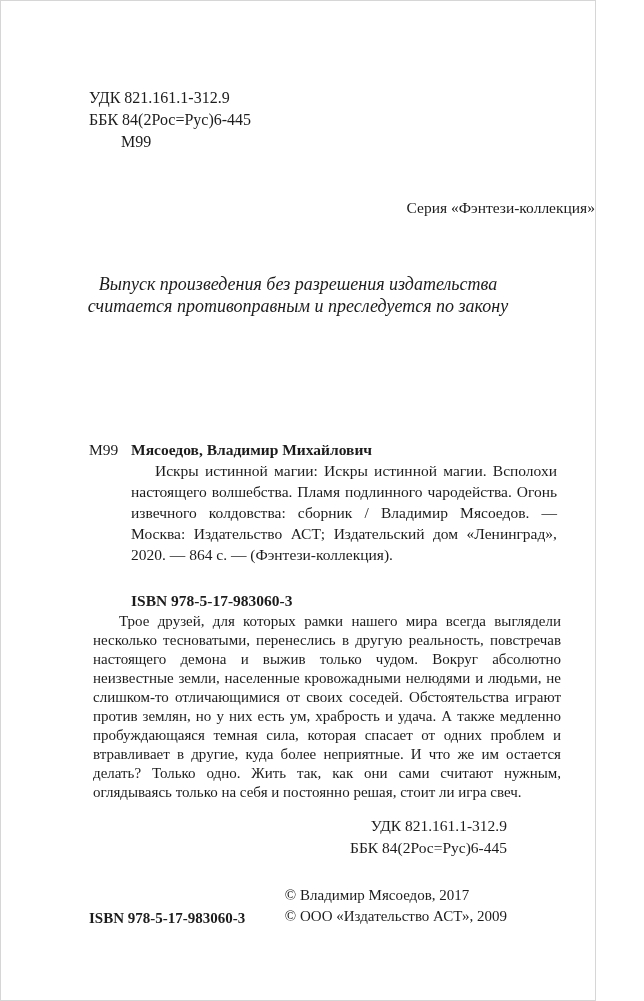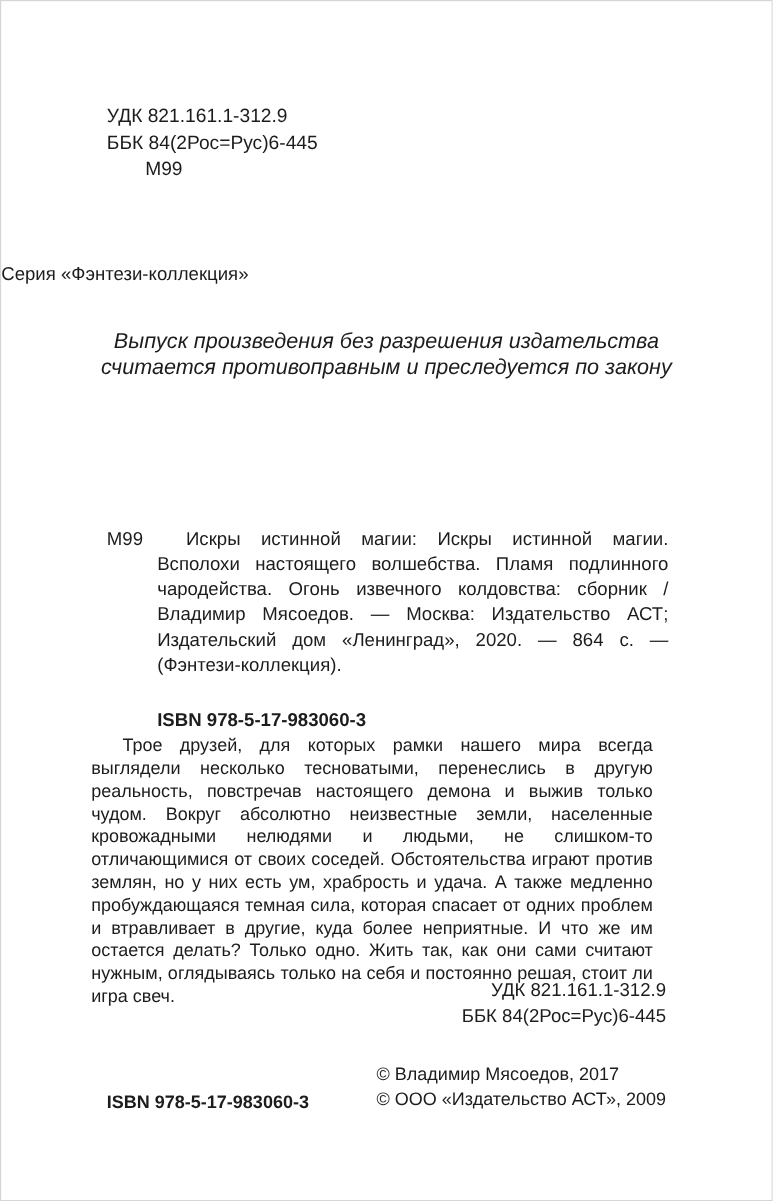--- a/index.html
+++ b/index.html
@@ -2,26 +2,26 @@
 <html><head>
 <meta charset="utf-8">
 <style>
   html, body {
     margin: 0;
     padding: 0;
     background: #ffffff;
   }
   .page {
     position: relative;
-    width: 644px;
+    width: 596px;
     height: 1001px;
     background: #ffffff;
     box-sizing: border-box;
     border: 1px solid #d6d6d6;
-    font-family: Liberation Sans, sans-serif;
+    font-family: Liberation Serif, serif;
     color: #1c1c1c;
     overflow: hidden;
   }
 
   
   .top-codes {
     position: absolute;
     left: 88px;
     top: 86px;
     font-size: 16px;
@@ -31,23 +31,22 @@
   .top-codes .code-m {
     padding-left: 32px;
   }
 
   
   .series {
     position: absolute;
     left: 0;
     top: 198px;
     width: 100%;
-    text-align: left;
+    text-align: right;
     font-size: 15.5px;
-    margin-top: 21px;
   }
 
   
   .legal {
     position: absolute;
     left: 50%;
     transform: translateX(-50%);
     top: 272px;
     width: 480px;
     text-align: center;
@@ -82,21 +81,21 @@
   }
   .catalog .isbn {
     margin-left: 42px;
     margin-top: 25px;
     font-weight: bold;
   }
 
   
   .annotation {
     position: absolute;
-    left: 75px;
+    left: 92px;
     top: 611px;
     width: 468px;
     text-align: justify;
     text-indent: 26px;
     font-size: 15px;
     line-height: 19px;
   }
 
   
   .codes-right {
@@ -139,20 +138,21 @@
     <div class="code-m">М99</div>
   </div>
 
   <div class="series">Серия «Фэнтези-коллекция»</div>
 
   <div class="legal">Выпуск произведения без разрешения издательства считается противоправным и преследуется по закону</div>
 
   <div class="catalog">
     <span class="code">М99</span>
     <div class="entry">
+      <div class="author">Мясоедов, Владимир Михайлович</div>
       <div class="desc">Искры истинной магии: Искры истинной магии. Всполохи настоящего волшебства. Пламя подлинного чародейства. Огонь извечного колдовства: сборник / Владимир Мясоедов. — Москва: Издательство АСТ; Издательский дом «Ленинград», 2020. — 864 с. — (Фэнтези-коллекция).</div>
     </div>
     <div class="isbn">ISBN 978-5-17-983060-3</div>
   </div>
 
   <div class="annotation">Трое друзей, для которых рамки нашего мира всегда выглядели несколько тесноватыми, перенеслись в другую реальность, повстречав настоящего демона и выжив только чудом. Вокруг абсолютно неизвестные земли, населенные кровожадными нелюдями и людьми, не слишком-то отличающимися от своих соседей. Обстоятельства играют против землян, но у них есть ум, храбрость и удача. А также медленно пробуждающаяся темная сила, которая спасает от одних проблем и втравливает в другие, куда более неприятные. И что же им остается делать? Только одно. Жить так, как они сами считают нужным, оглядываясь только на себя и постоянно решая, стоит ли игра свеч.</div>
 
   <div class="codes-right">
     <div>УДК 821.161.1-312.9</div>
     <div>ББК 84(2Рос=Рус)6-445</div>

